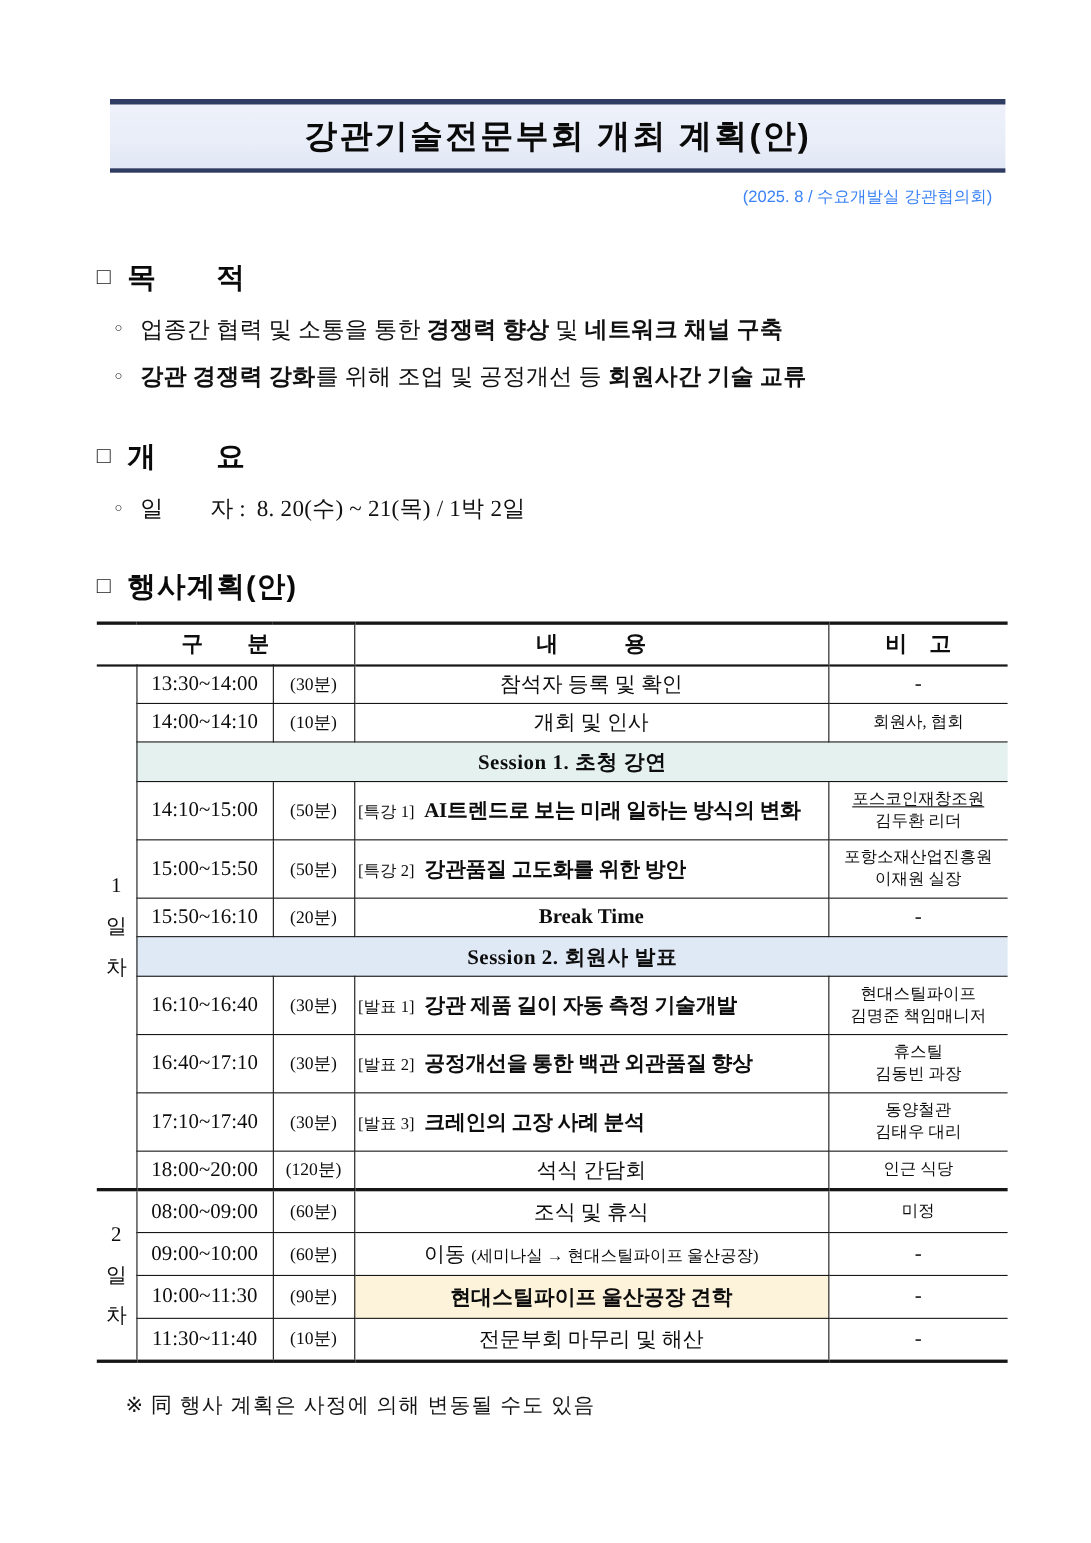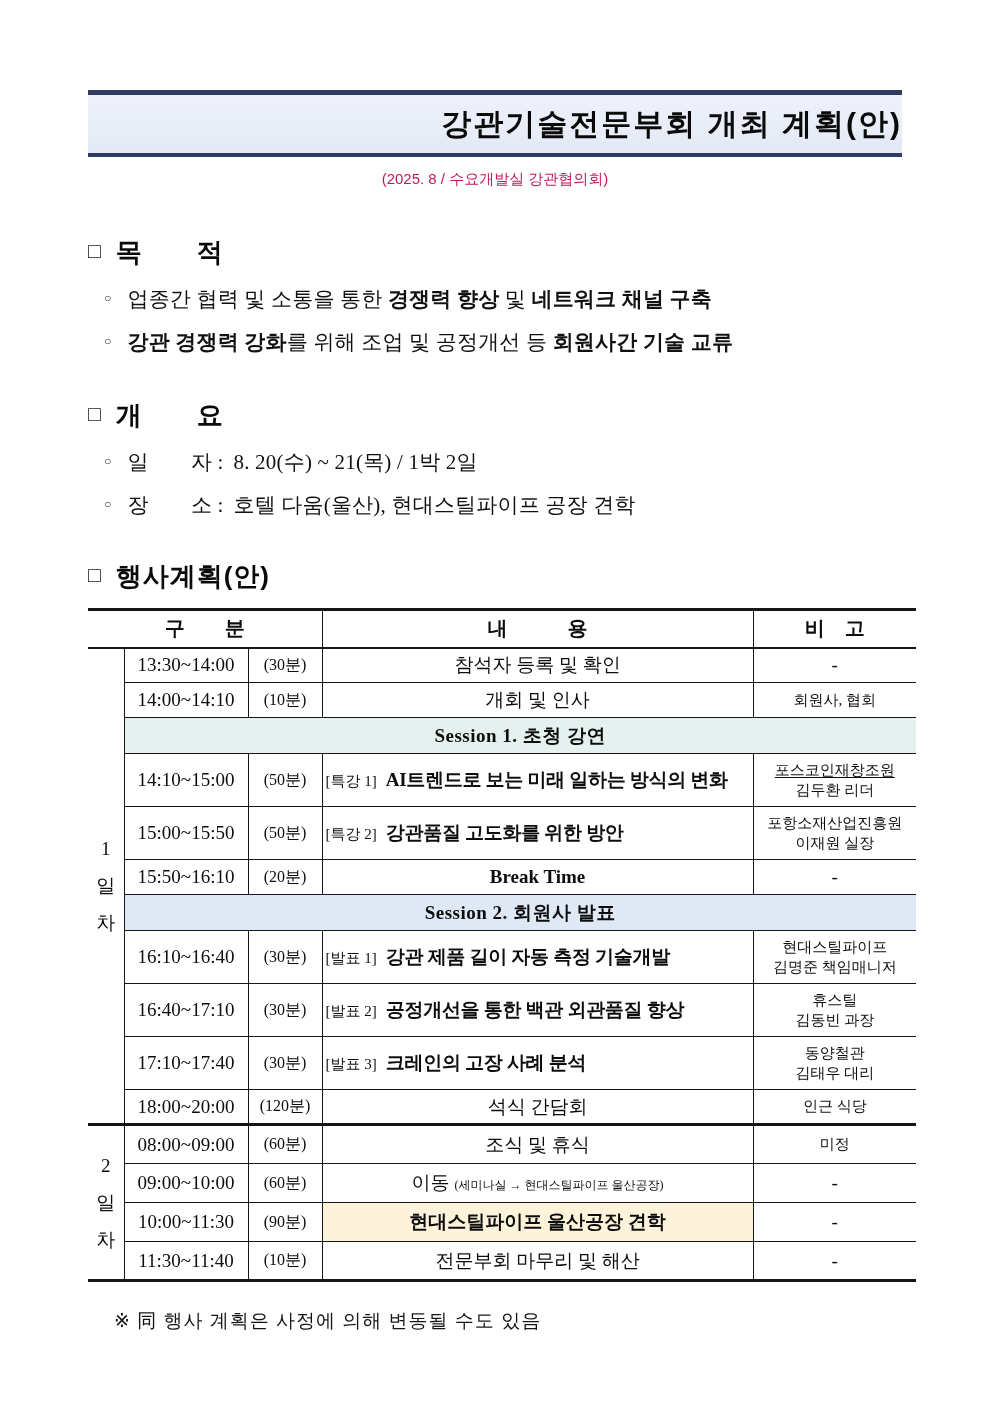--- a/index.html
+++ b/index.html
@@ -9,29 +9,29 @@
     font-family:"Liberation Serif","DejaVu Serif",serif; color:#111;
   }
   .page { padding-left:88px; padding-right:76px; }
 
   
   .banner {
     margin-top:90px; width:814px; height:67px;
     border-top:5px solid var(--banner-border,#2e3b63);
     border-bottom:4px solid var(--banner-border,#2e3b63);
     background:linear-gradient(180deg,#eef1fa 0%, var(--banner-bg,#e8edf8) 60%, #e1e7f4 100%);
-    display:flex; align-items:center; justify-content:flex-end;
+    display:flex; align-items:center; justify-content:center;margin-left:12px;
   }
   .banner .title {
     font-family:"Liberation Sans","DejaVu Sans",sans-serif;
     font-weight:700; font-size:30px; letter-spacing:2px; color:#0a0a0a;
   }
   .dateline {
-    width:814px; text-align:center; margin-top:13px;
-    font-family:"Liberation Sans","DejaVu Sans",sans-serif; font-size:15px; color:#be185d;
+    width:814px; text-align:right; margin-top:13px;
+    font-family:"Liberation Sans","DejaVu Sans",sans-serif; font-size:15px; color:#3b82f6;
   }
 
   
   .sec { margin-top:46px; display:flex; align-items:center; gap:15px; }
   .sec .box { font-size:21px; color:#222; font-weight:400; transform:translateY(-1px); }
   .sec .sec-title {
     font-family:"Liberation Sans","DejaVu Sans",sans-serif;
     font-weight:700; font-size:26px; letter-spacing:1px; color:#0a0a0a;
   }
 
@@ -62,21 +62,21 @@
   td.day-cell{border-left:none; font-size:19px; line-height:37px; padding:0 2px;}
   td.dur{font-size:16px;}
   td.session-1{background:var(--session1-bg,#e4f1ef); font-weight:700; letter-spacing:0.5px;}
   td.session-2{background:var(--session2-bg,#dfe9f6); font-weight:700; letter-spacing:0.5px;}
   td.talk{text-align:left; padding-left:3px;}
   .pfx{font-size:15px; margin-right:9px;}
   .ttl{font-weight:700; font-size:19px; letter-spacing:-0.3px;}
   td.note{font-size:15px; line-height:1.35;}
   td.note .u{text-decoration:underline; text-underline-offset:2px;font-family:Liberation Serif, serif;}
   td.hl{background:var(--highlight-bg,#fdf2da); font-weight:700;}
-  .small{font-size:12px; margin-left:5px;}
+  .small{font-size:15px; margin-left:5px;}
 
   .footnote {
     margin:26px 0 0 26px;
     font-family:"Liberation Sans","DejaVu Sans",sans-serif;
     font-size:19px; letter-spacing:1px; color:#151515;
   }
 </style>
 </head>
 <body>
 
@@ -92,21 +92,20 @@
     <span class="sec-title">목　　적</span>
   </div>
   <div class="line"><span class="dot">○</span><span>업종간 협력 및 소통을 통한 </span><span class="b">경쟁력 향상</span><span> 및 </span><span class="b">네트워크 채널 구축</span></div>
   <div class="line"><span class="dot">○</span><span class="b">강관 경쟁력 강화</span><span>를 위해 조업 및 공정개선 등 </span><span class="b">회원사간 기술 교류</span></div>
 
   <div class="sec" style="margin-top:42px;">
     <span class="box">□</span>
     <span class="sec-title">개　　요</span>
   </div>
   <div class="line"><span class="dot">○</span><span class="ov-label">일　　자</span><span class="ov-colon">:</span><span>8. 20(수) ~ 21(목) / 1박 2일</span></div>
-  <div class="line"><span class="dot">○</span><span class="ov-label">장　　소</span><span class="ov-colon">:</span><span>호텔 다움(울산), 현대스틸파이프 공장 견학</span></div>
 
   <div class="sec" style="margin-top:40px;">
     <span class="box">□</span>
     <span class="sec-title">행사계획(안)</span>
   </div>
 
   <table class="plan">
     <colgroup>
         <col class="c-day">
         <col class="c-time">

